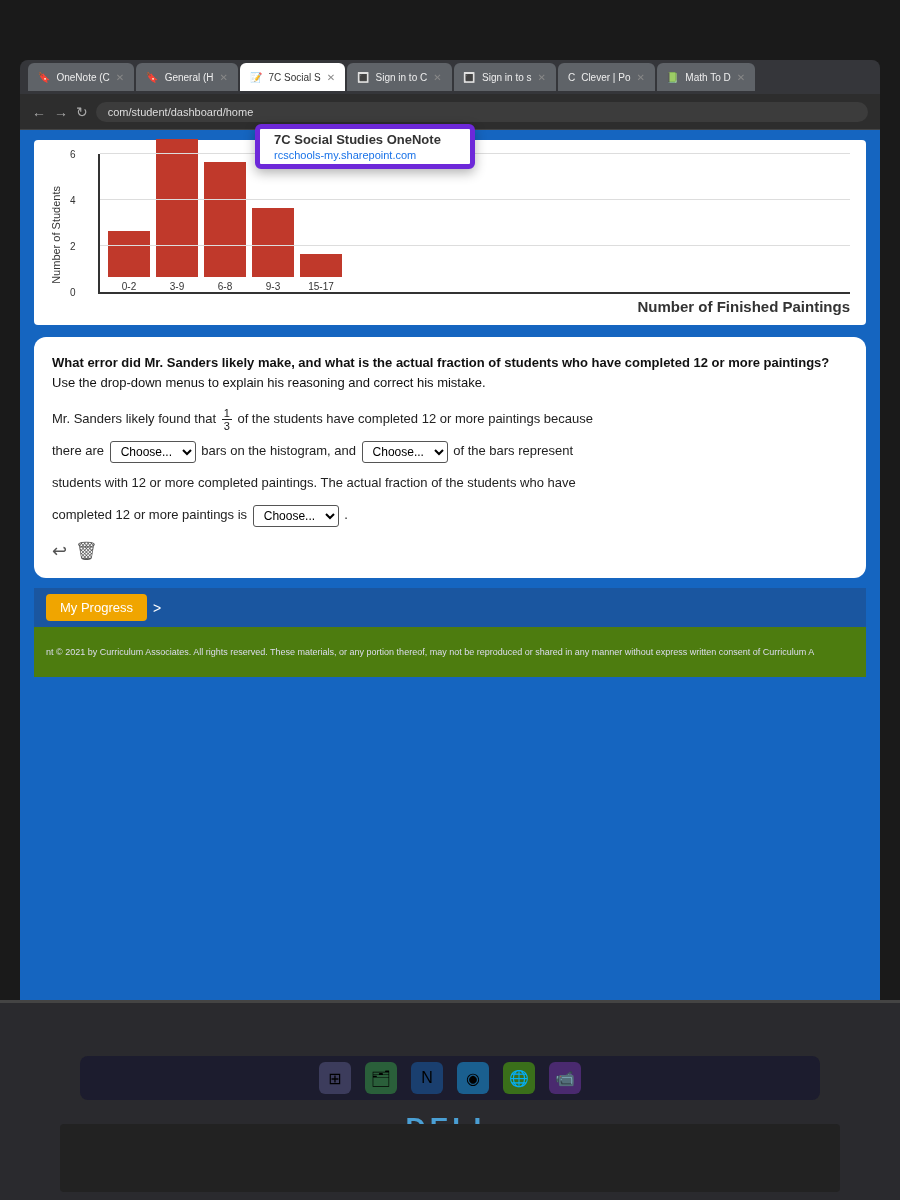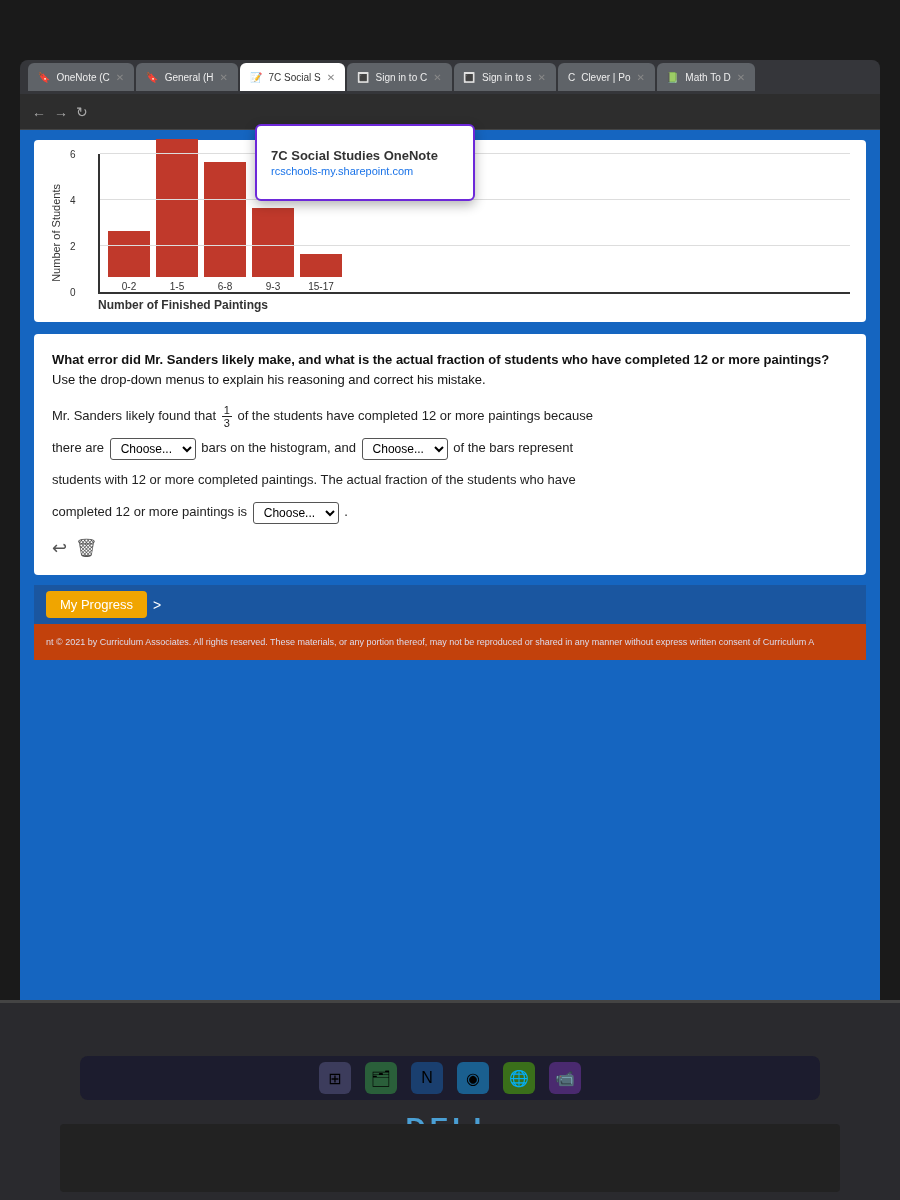--- a/index.html
+++ b/index.html
@@ -91,24 +91,24 @@
       color: #ddd;
       outline: none;
     }
 
     
     .tab-tooltip {
       position: absolute;
       top: 64px;
       left: 235px;
       background: white;
-      border: 2px solid #6d28d9;
+      border: 5px solid #6d28d9;
       border-radius: 6px;
       box-shadow: 0 4px 12px rgba(0,0,0,0.3);
-      padding: 22px 14px;
+      padding: 3px 14px;
       z-index: 100;
       min-width: 220px;
     }
 
     .tab-tooltip .tooltip-title {
       font-size: 13px;
       font-weight: bold;
       color: #333;
       margin-bottom: 2px;
     }
@@ -186,32 +186,32 @@
       width: 42px;
     }
 
     .hist-label {
       font-size: 10px;
       color: #333;
       white-space: nowrap;
     }
 
     .x-axis-title {
-      text-align: left;
-      font-size: 12px;
+      text-align: right;
+      font-size: 15px;
       font-weight: bold;
       color: #333;
       margin-top: 4px;
       margin-left: 30px;
     }
 
     
     .question-section {
       background: white;
-      border-radius: 4px;
+      border-radius: 12px;
       padding: 16px 18px;
       margin-bottom: 10px;
     }
 
     .question-text {
       font-size: 13px;
       color: #111;
       line-height: 1.5;
       margin-bottom: 14px;
       font-weight: normal;
@@ -300,22 +300,22 @@
     }
 
     .progress-chevron {
       color: white;
       font-size: 14px;
       cursor: pointer;
     }
 
     
     .footer-bar {
-      background: #c2410c;
-      padding: 13px 12px;
+      background: #4d7c0f;
+      padding: 20px 12px;
       font-size: 9px;
       color: #dde;
     }
 
     
     .laptop-bottom {
       position: absolute;
       bottom: 0;
       left: 0;
       right: 0;
@@ -433,20 +433,21 @@
         <span>📗</span>
         <span>Math To D</span>
         <span class="tab-close">✕</span>
       </div>
     </div>
 
     <div class="address-bar">
       <span style="color:#aaa;font-size:14px;">←</span>
       <span style="color:#aaa;font-size:14px;">→</span>
       <span style="color:#aaa;font-size:14px;">↻</span>
+      <input class="address-input" readonly="" value="com/student/dashboard/home" style="">
     </div>
 
     <div class="tab-tooltip">
       <div class="tooltip-title">7C Social Studies OneNote</div>
       <div class="tooltip-url">rcschools-my.sharepoint.com</div>
     </div>
 
     <div class="content-area">
       <div class="page-content">
 
@@ -466,21 +467,21 @@
                   <div class="grid-line" style="bottom: 46px;"></div>
                   <div class="grid-line" style="bottom: 92px;"></div>
                   <div class="grid-line" style="bottom: 138px;"></div>
 
                   <div class="hist-bar-group">
                     <div class="hist-bar" style="height:46px;"></div>
                     <div class="hist-label">0-2</div>
                   </div>
                   <div class="hist-bar-group">
                     <div class="hist-bar" style="height:138px;"></div>
-                    <div class="hist-label">1-5</div>
+                    <div class="hist-label">3-9</div>
                   </div>
                   <div class="hist-bar-group">
                     <div class="hist-bar" style="height:115px;"></div>
                     <div class="hist-label">6-8</div>
                   </div>
                   <div class="hist-bar-group">
                     <div class="hist-bar" style="height:69px;"></div>
                     <div class="hist-label">9-3</div>
                   </div>
                   <div class="hist-bar-group">

